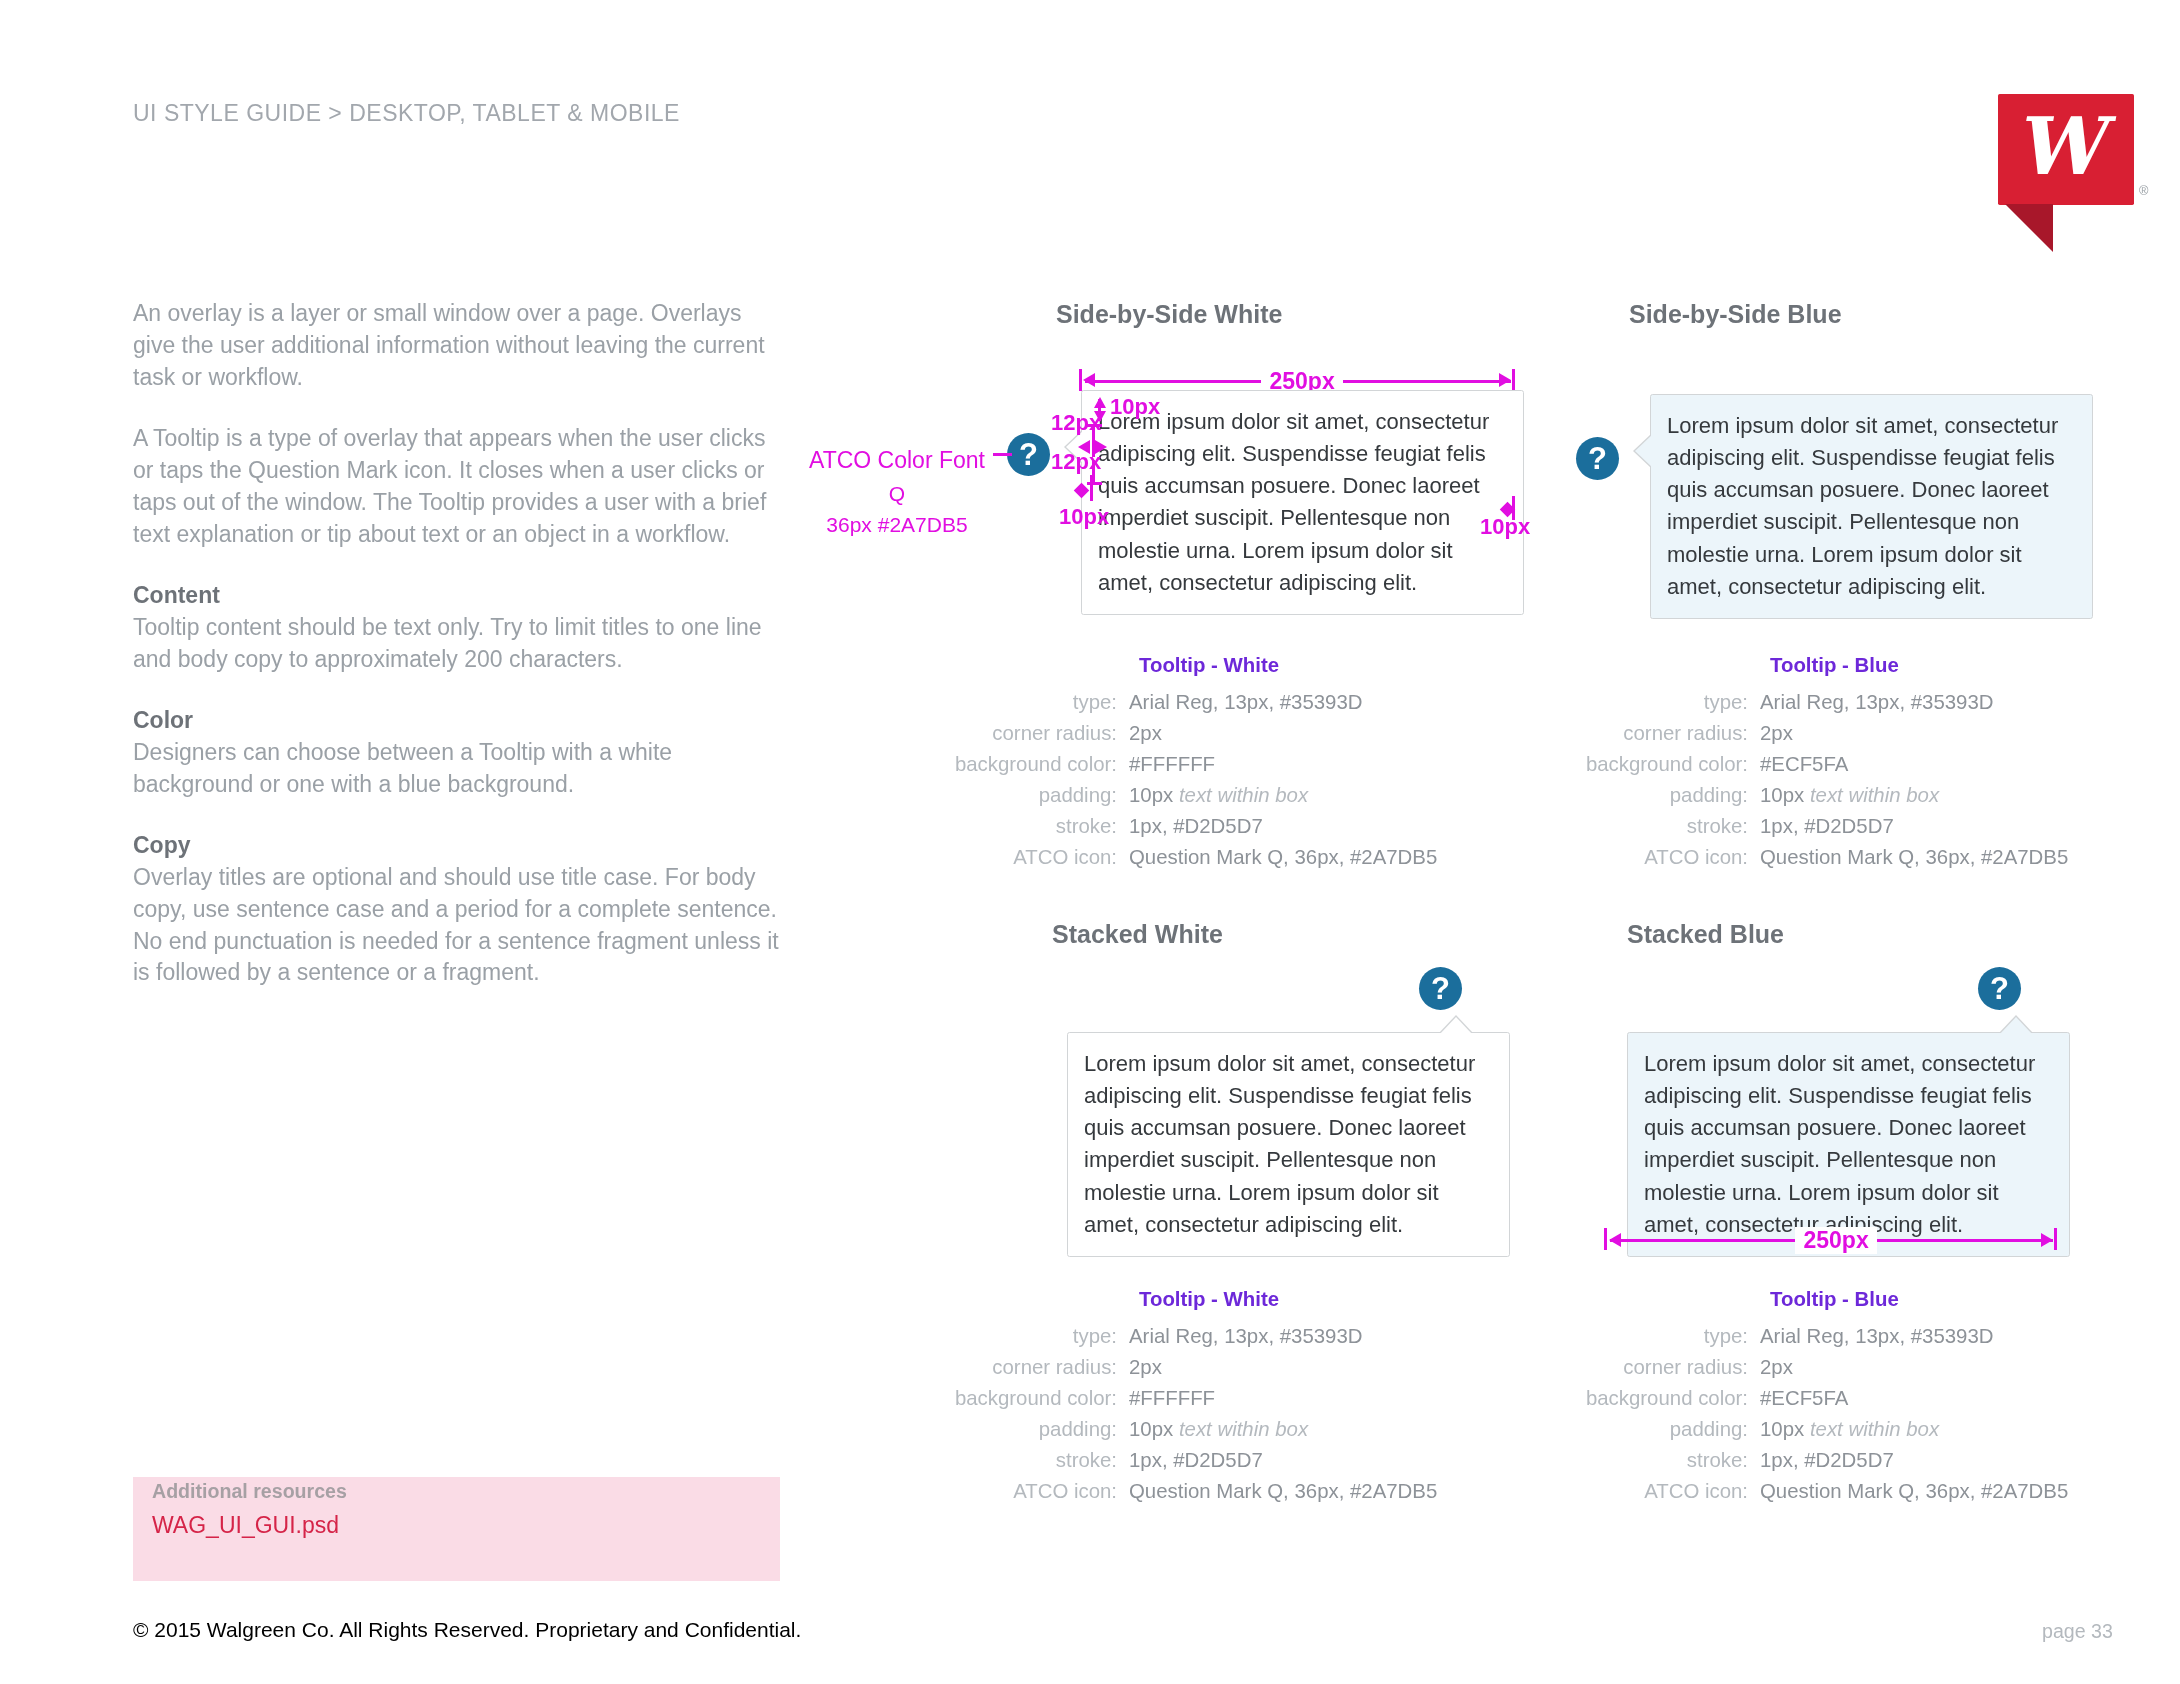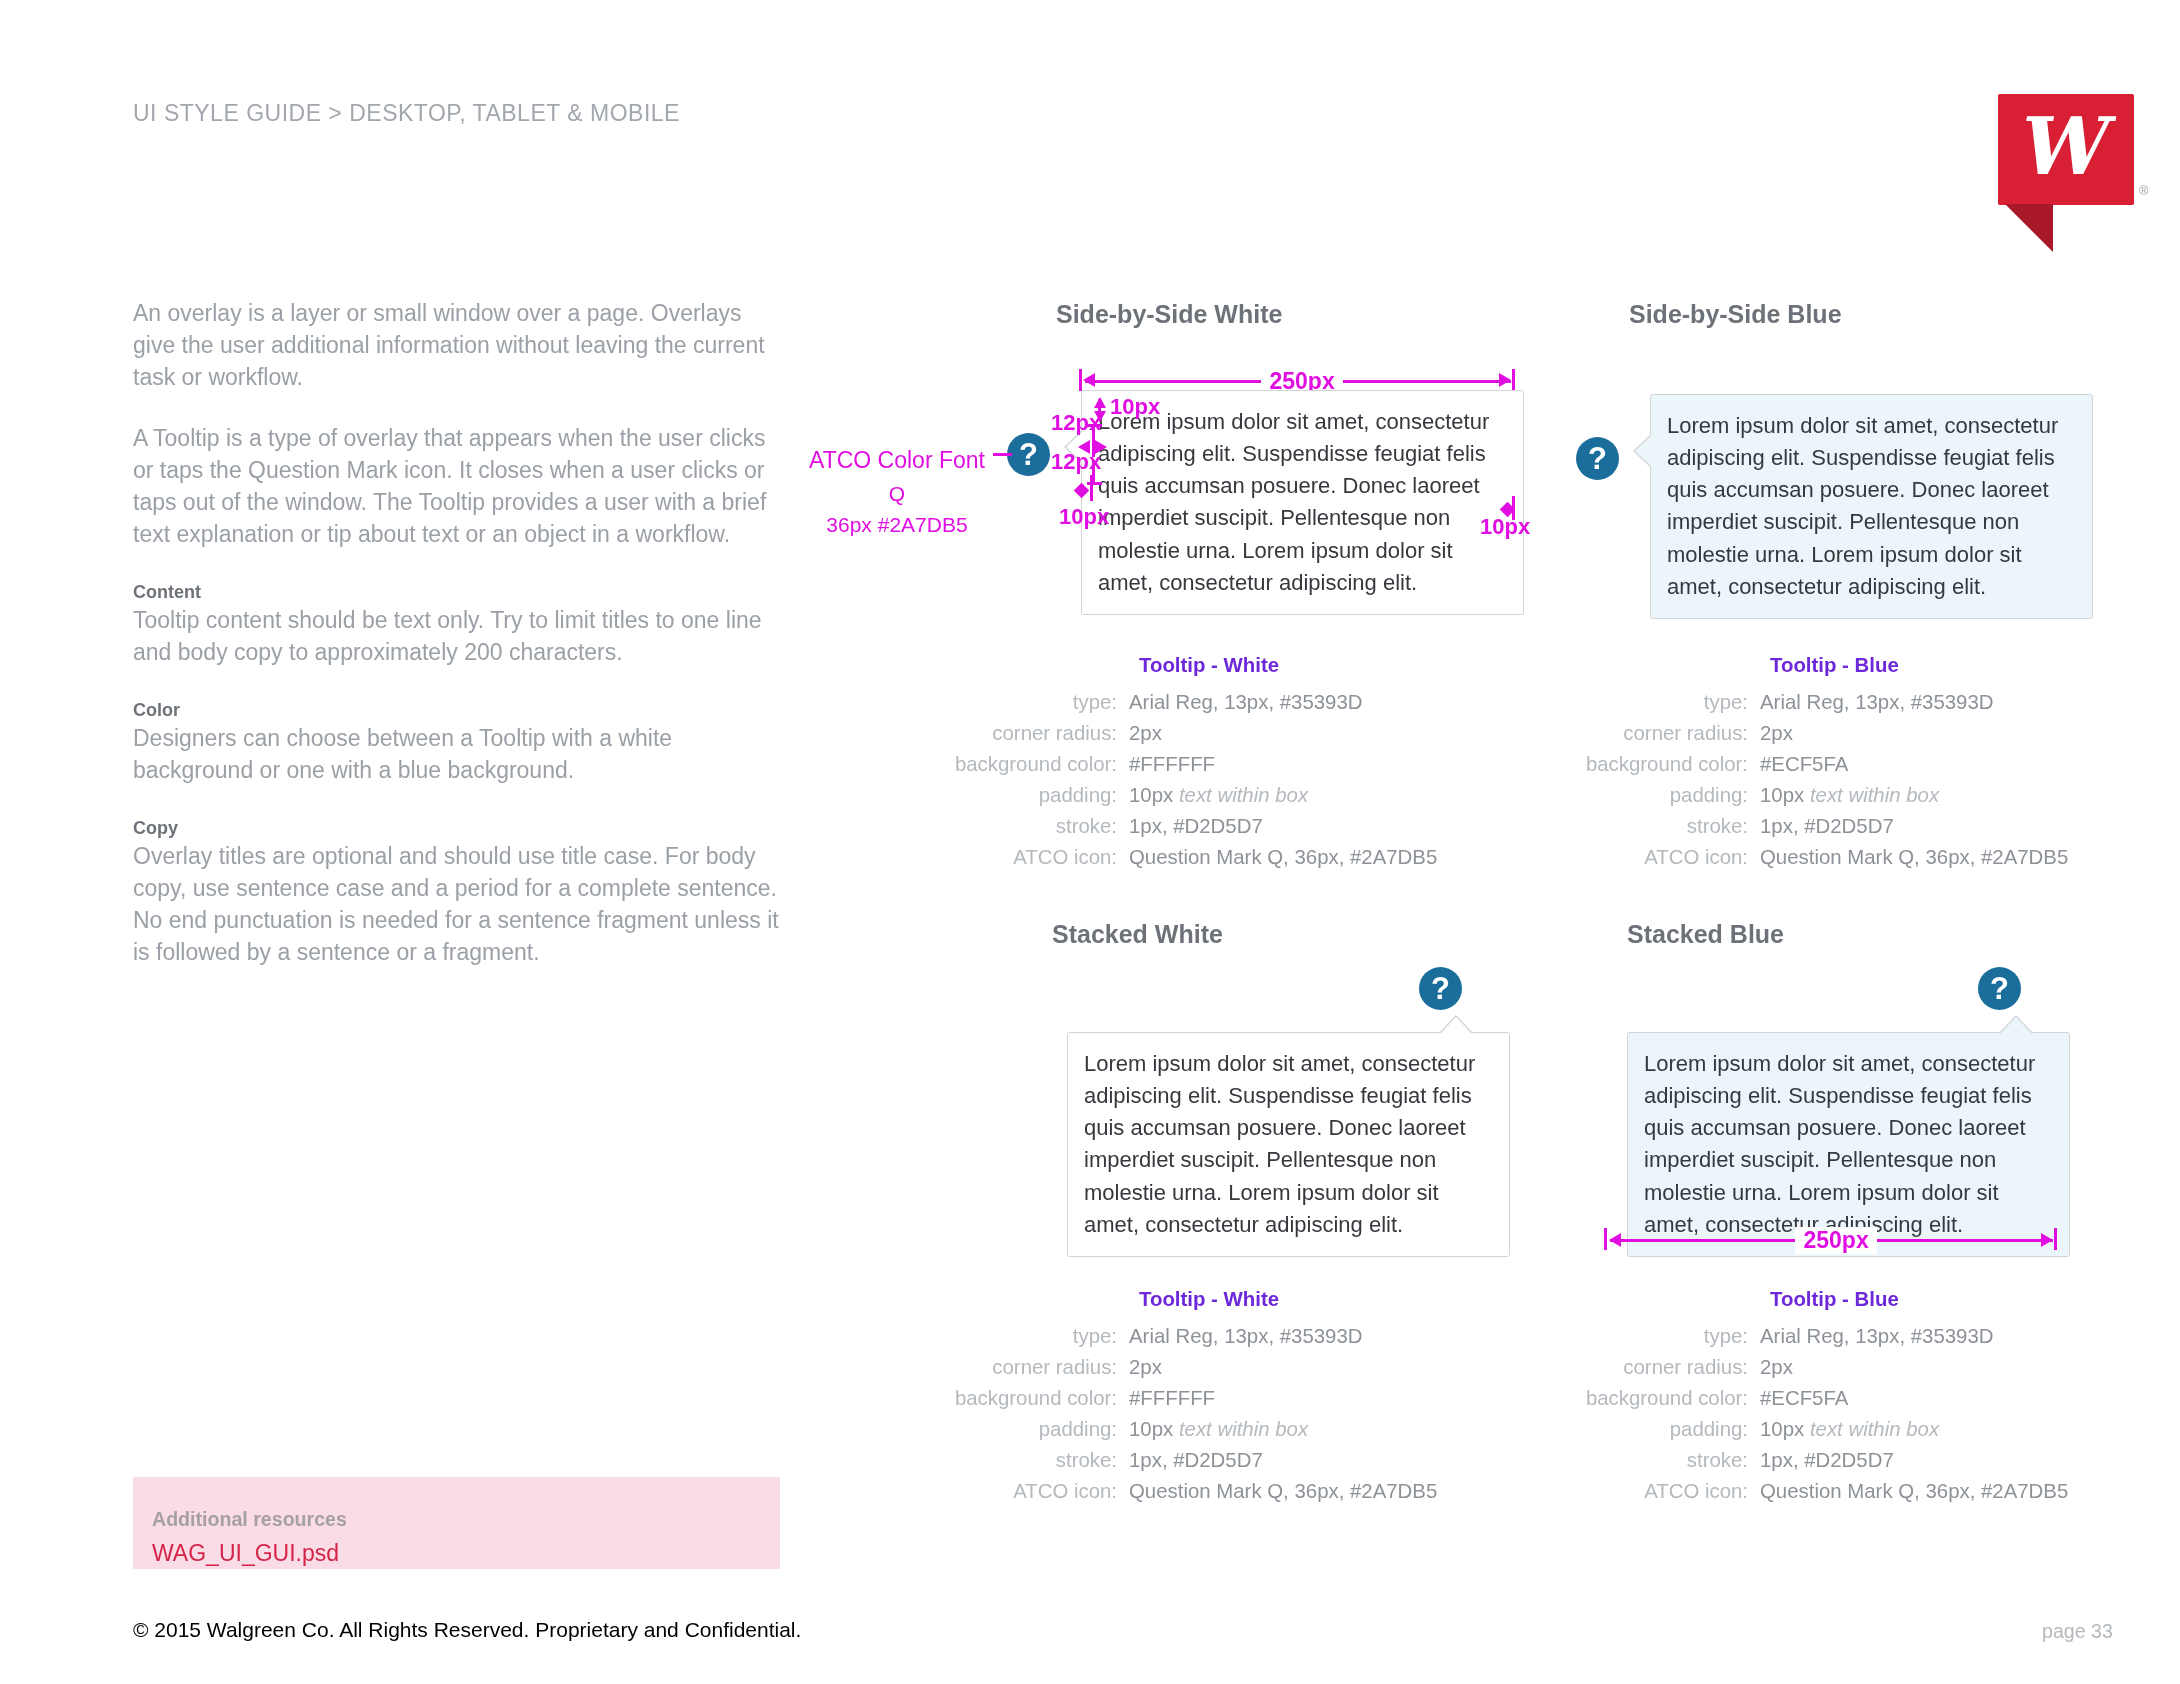--- a/index.html
+++ b/index.html
@@ -41,30 +41,30 @@
     position: absolute; left: 141px; top: 89px;
     font-size: 12.8px; color: #9aa0a6;
   }
 
   
   #left-col { position: absolute; left: 101px; top: 298px; width: 656px; }
   .body-p {
     font-size: 23px; line-height: 1.39; color: #9aa0a6; margin-bottom: 29px;
   }
   .sec-head {
-    font-size: 18px; line-height: 1.39; color: #6d7278; font-weight: 700;
+    font-size: 23px; line-height: 1.39; color: #6d7278; font-weight: 700;
   }
   .sec-body {
     font-size: 23px; line-height: 1.39; color: #9aa0a6; margin-bottom: 29px;
   }
 
   
   #resources {
-    position: absolute; left: 101px; top: 1477px; width: 647px; height: 92px;
-    background: #fadce6; padding: 31px 19px;
+    position: absolute; left: 101px; top: 1477px; width: 647px; height: 104px;
+    background: #fadce6; padding: 3px 19px;
   }
   #resources .rtitle { font-size: 19.6px; color: #a6a0a4; font-weight: 700; margin-bottom: 8.5px; }
   #resources .rfile  { font-size: 23px; color: #d52448; }
 
   
   #footer-copy {
     position: absolute; left: 101px; top: 1618px;
     font-size: 21px; color: #000000;
   }
   #footer-page {

